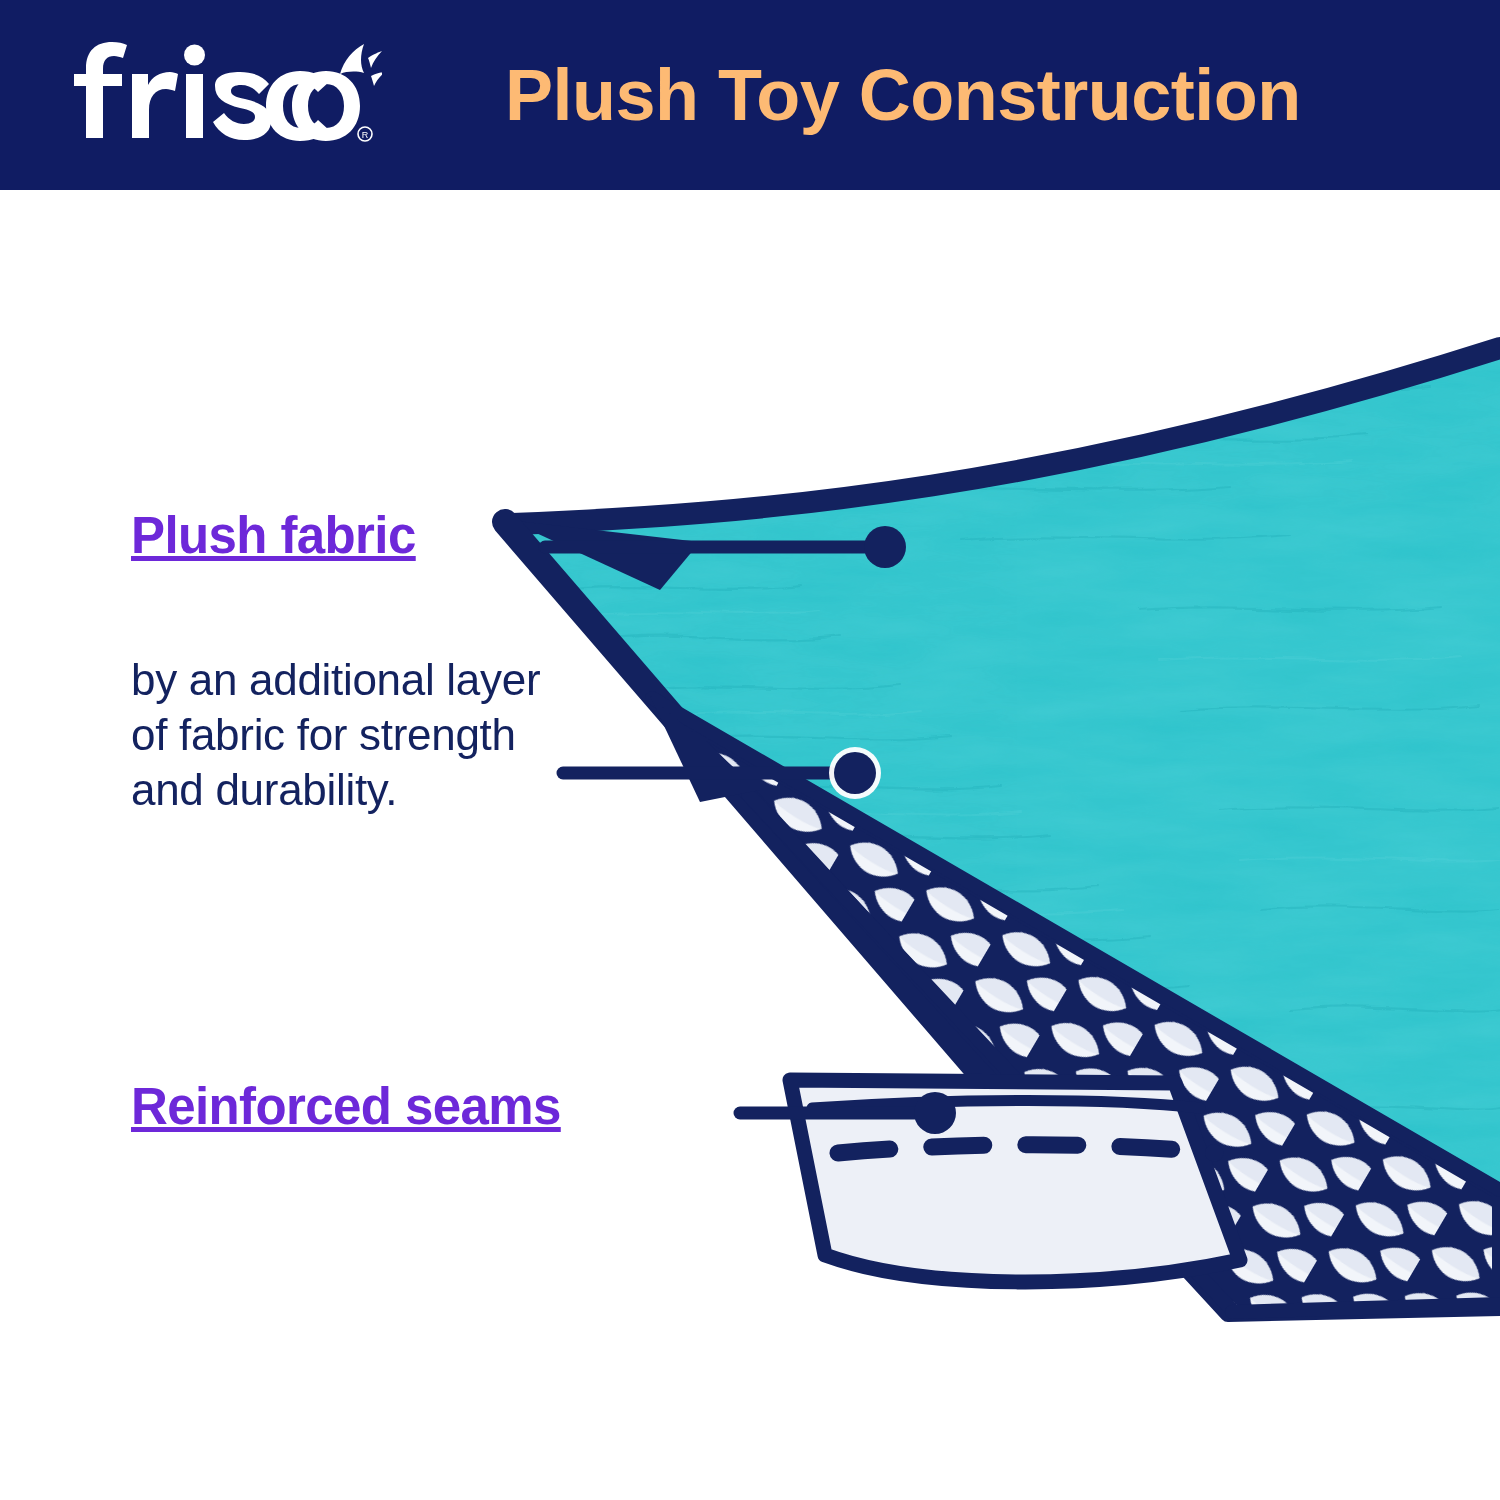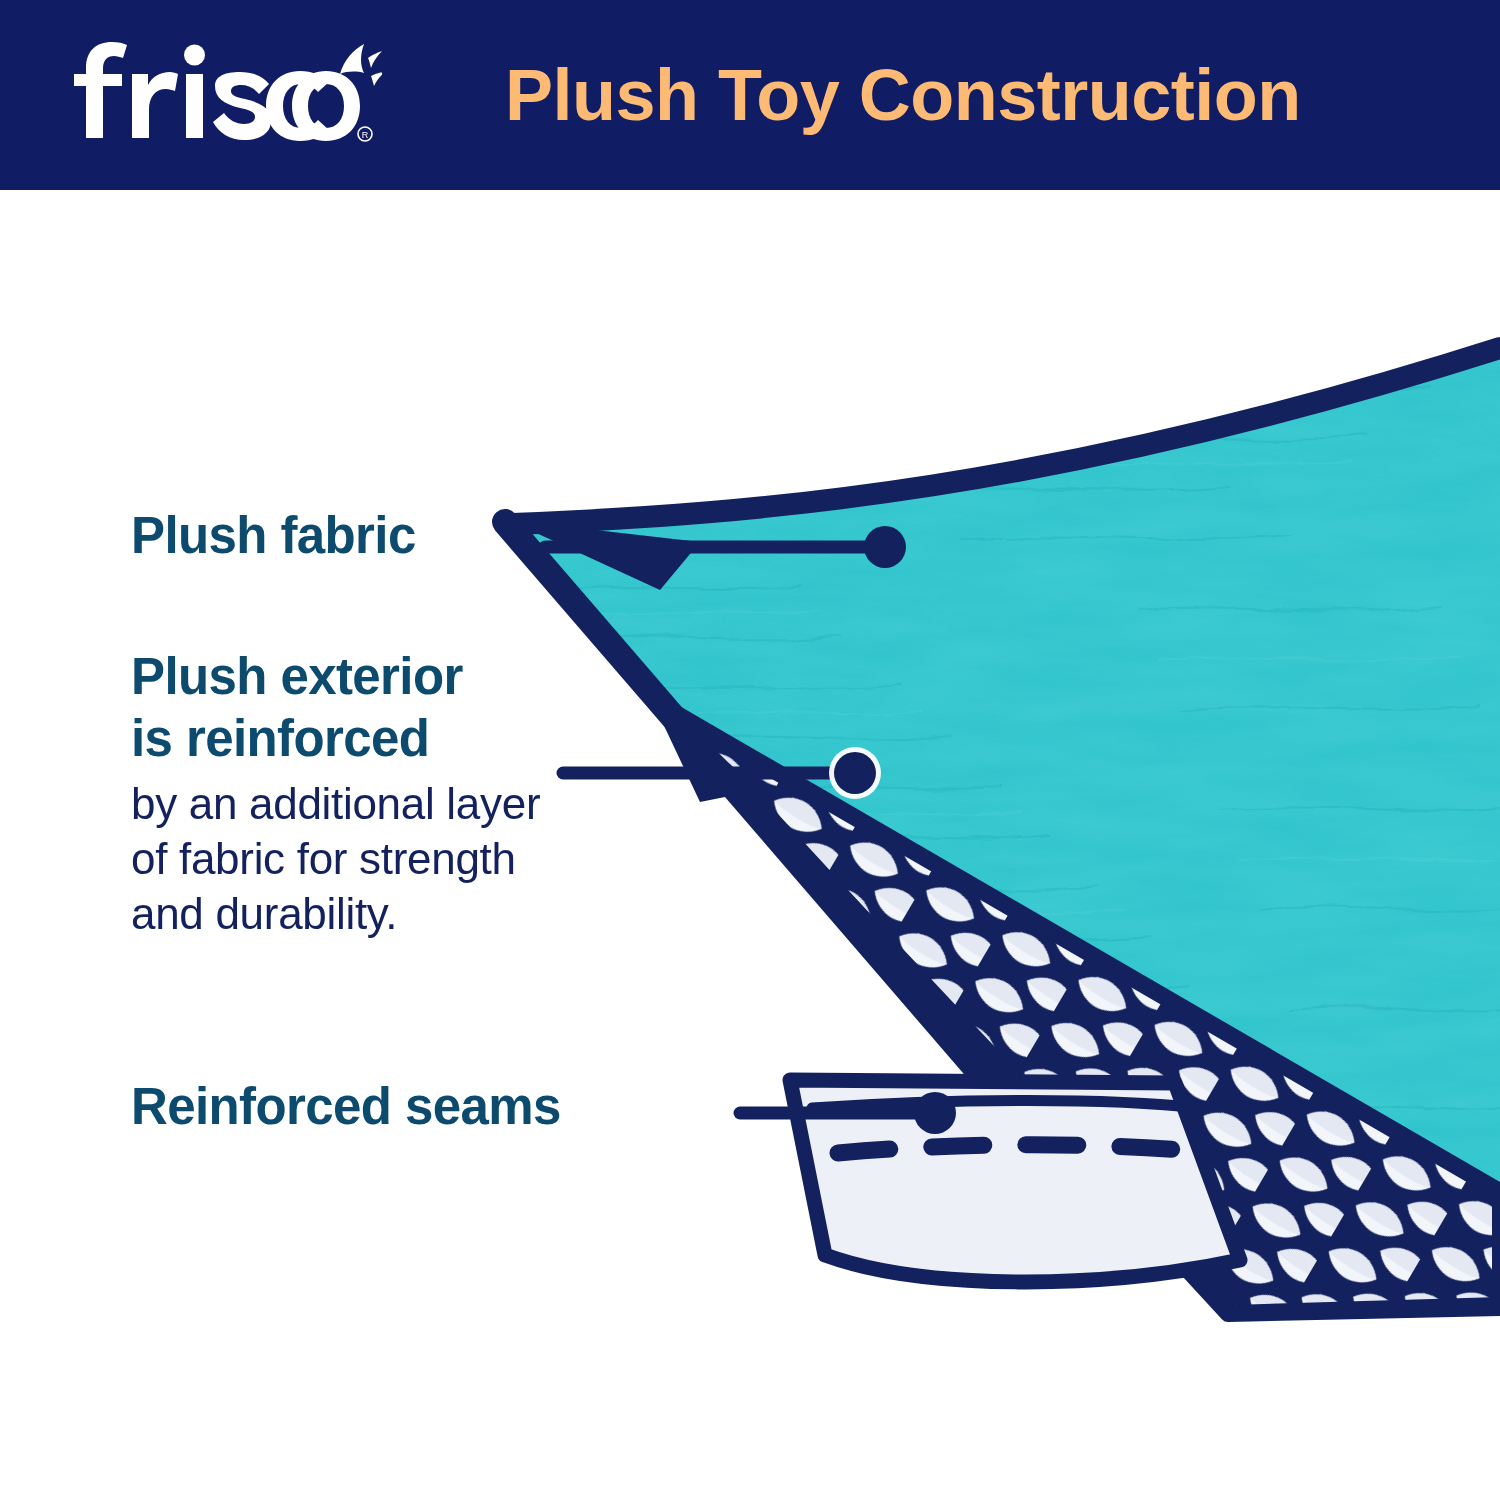--- a/index.html
+++ b/index.html
@@ -82,22 +82,23 @@
     position: absolute;
     color: #13225F;
     pointer-events: auto;
   }
   .callout .c-head {
     font-family: "Liberation Sans", sans-serif;
     font-weight: bold;
     font-size: 51px;
     line-height: 62px;
     letter-spacing: -0.6px;
-    color: #0c4a6e;
+    color: #6d28d9;
     white-space: pre-line;
+    text-decoration: underline;
   }
   .callout .c-body {
     font-family: Liberation Sans, sans-serif;
     font-weight: normal;
     font-size: 44px;
     line-height: 55px;
     letter-spacing: -0.3px;
     color: #13225F;
     white-space: pre-line;
     margin-top: 6px;
@@ -306,22 +307,20 @@
     </svg>
   </div>
 
   <div class="callouts">
 
     <div class="callout" id="callout-plush-fabric">
       <div class="c-head">Plush fabric</div>
     </div>
 
     <div class="callout" id="callout-plush-exterior">
-      <div class="c-head">Plush exterior
-is reinforced</div>
       <div class="c-body">by an additional layer
 of fabric for strength
 and durability.</div>
     </div>
 
     <div class="callout" id="callout-reinforced-seams">
       <div class="c-head">Reinforced seams</div>
     </div>
 
   </div>

